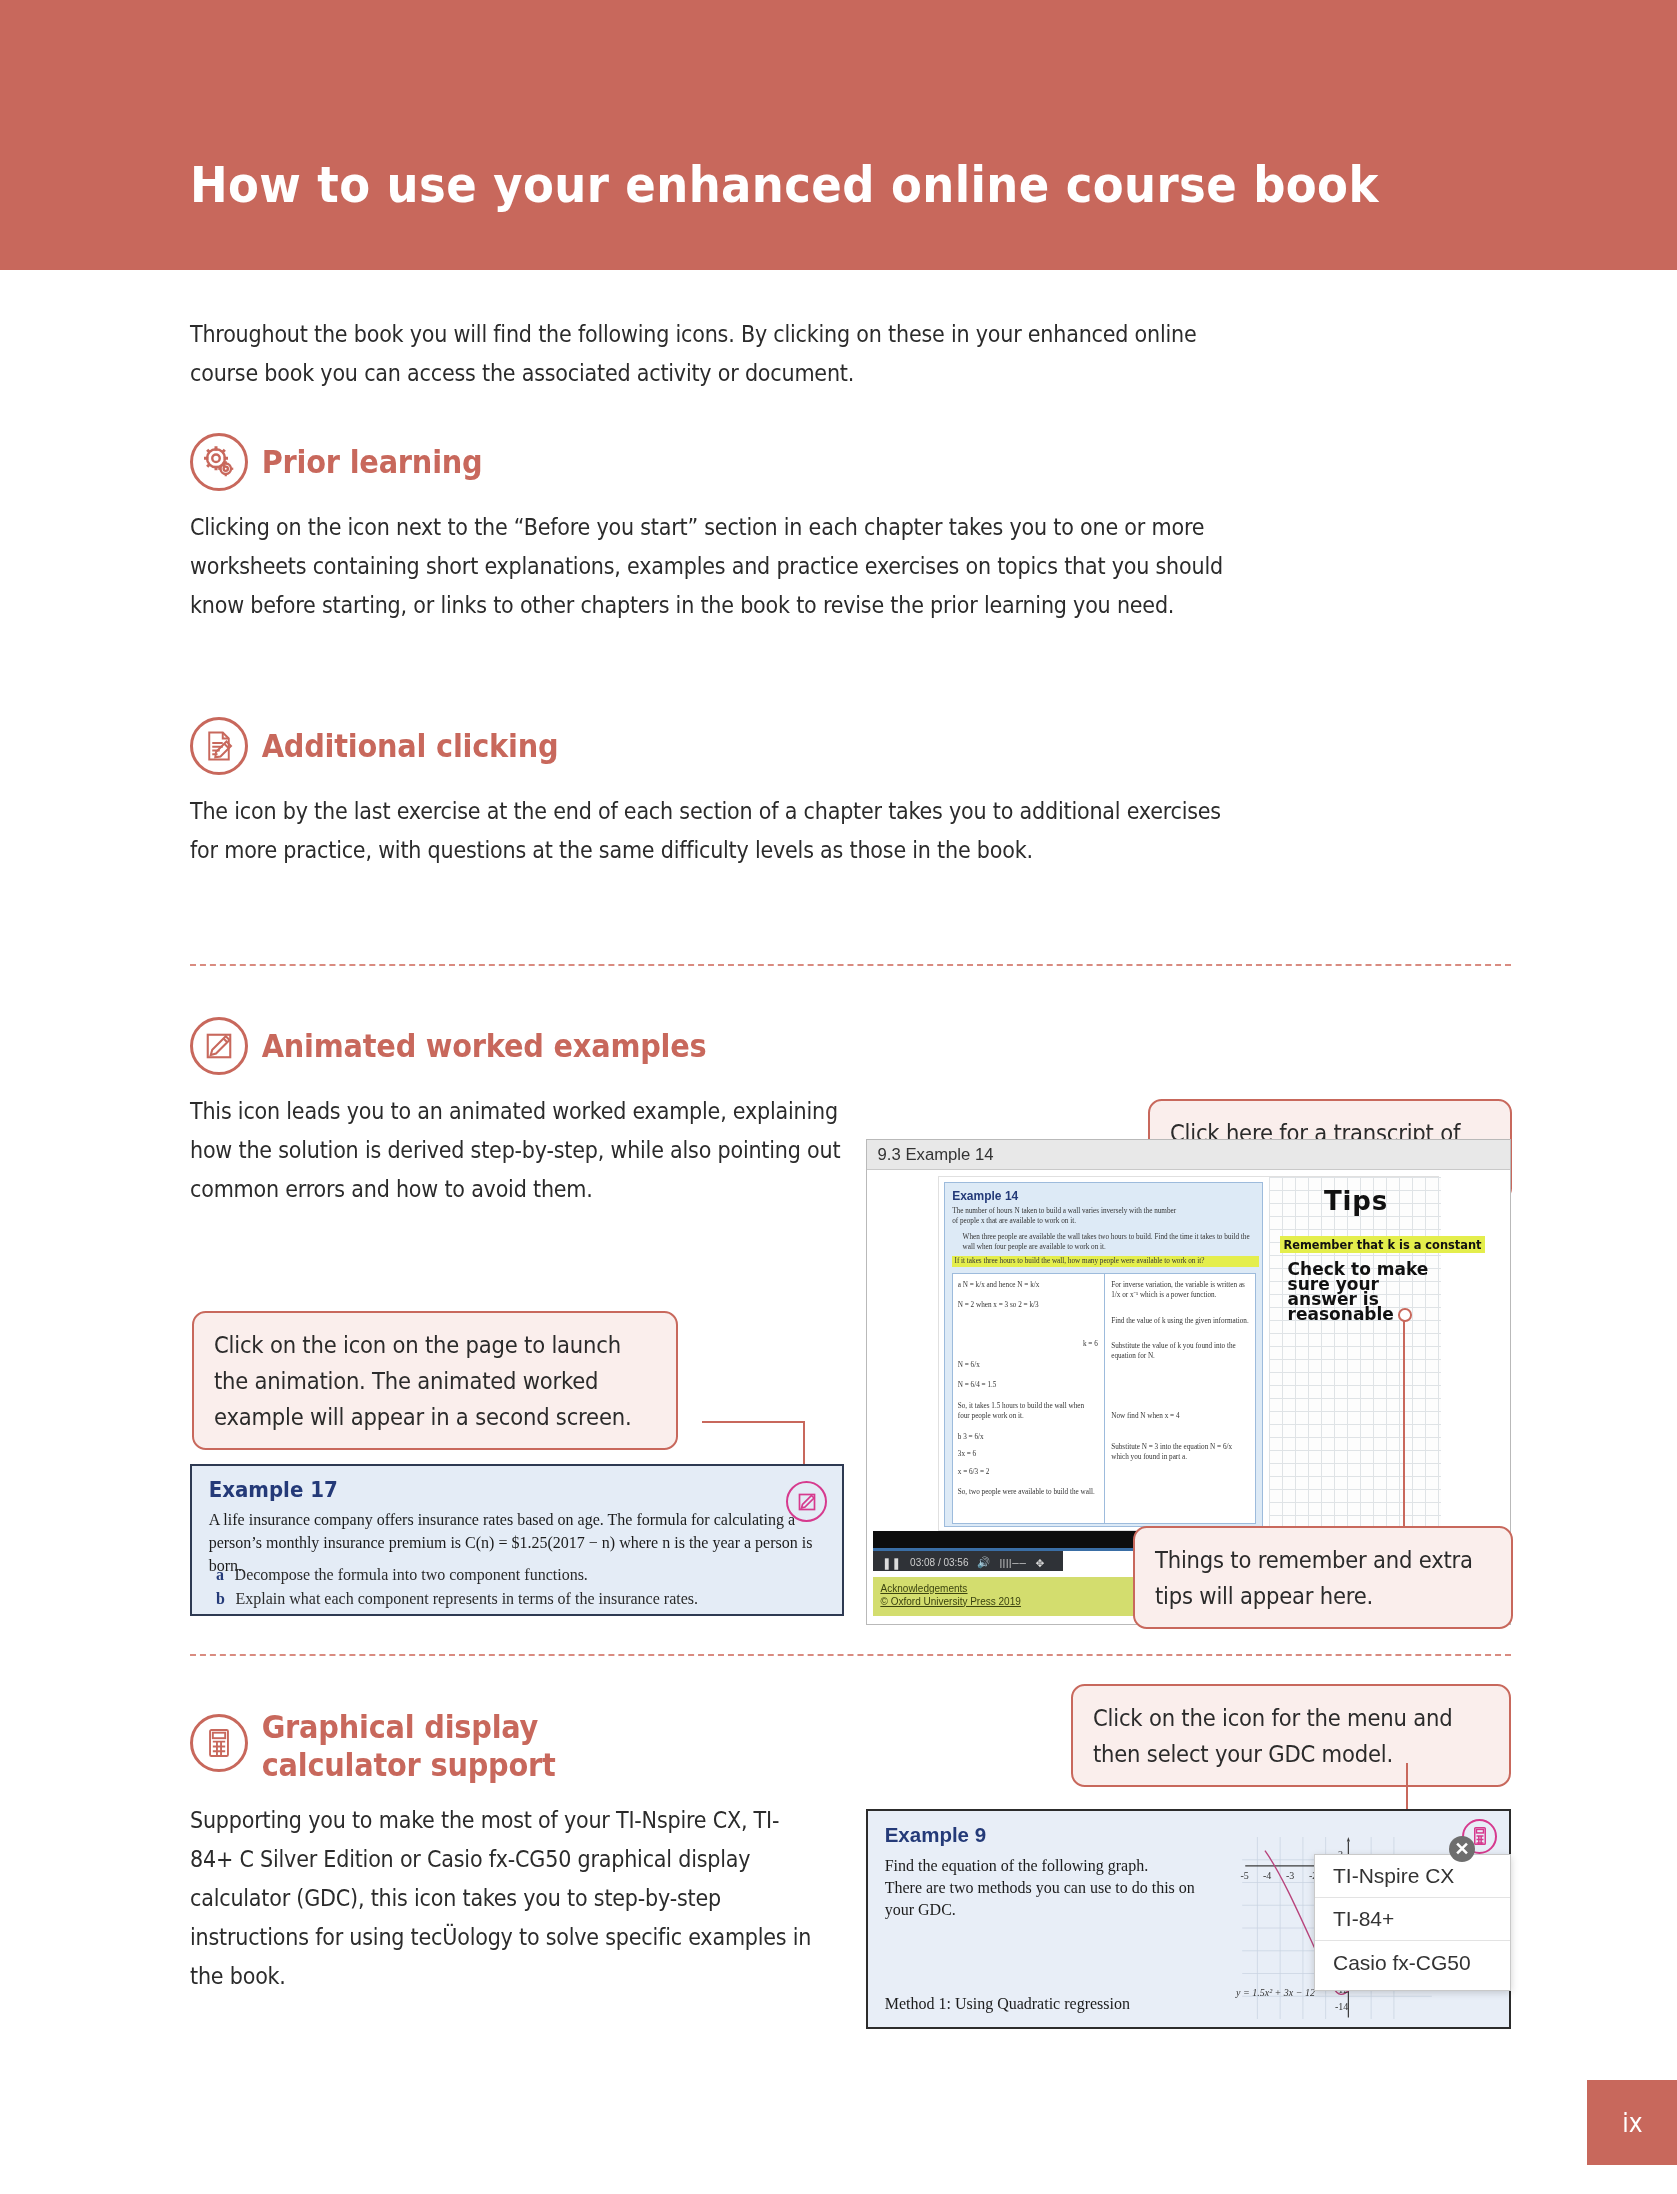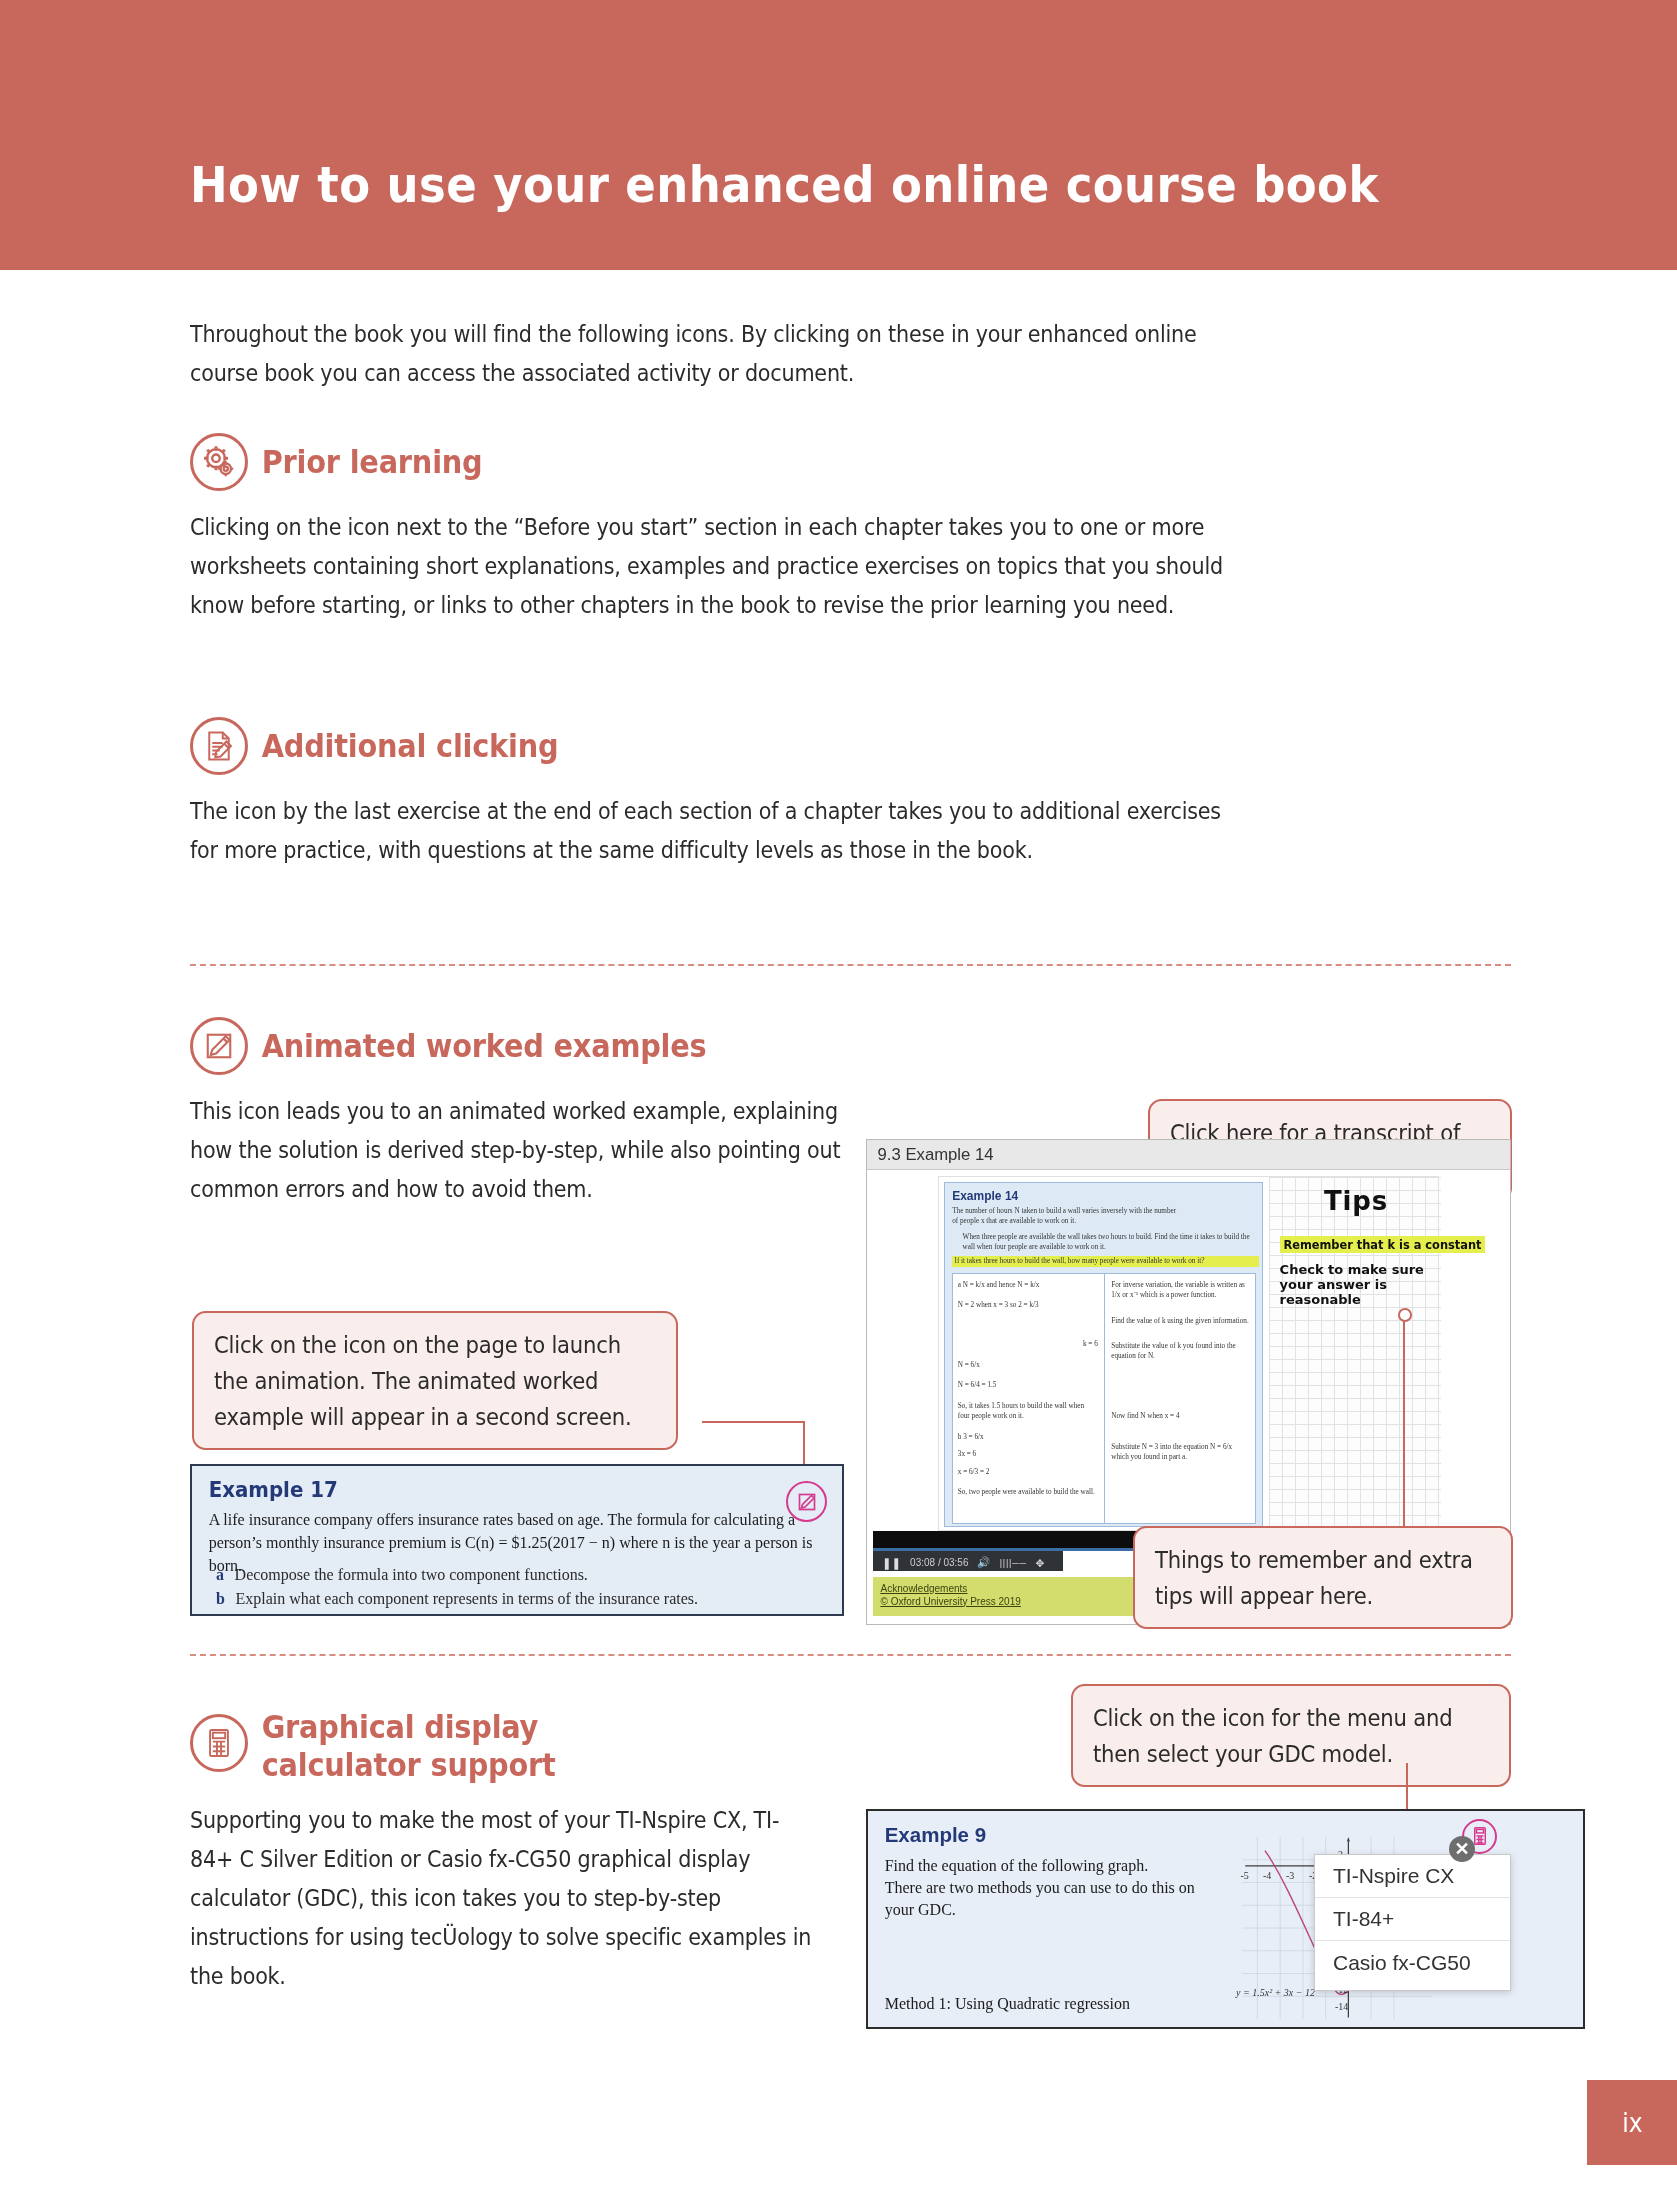--- a/index.html
+++ b/index.html
@@ -100,21 +100,21 @@
     position:absolute;font-family:"DejaVu Sans",sans-serif;font-weight:bold;
     font-size:26px;color:#111;letter-spacing:0.8px;
   }
   .hl{
     position:absolute;background:#e4ee4c;font-size:11.4px;
     font-family:"DejaVu Sans",sans-serif;font-weight:bold;color:#111;
     padding:1.5px 3.8px;white-space:nowrap;
   }
   .hand{
     position:absolute;font-family:"DejaVu Sans",sans-serif;font-weight:bold;
-    font-size:13px;color:#111;line-height:15px;
+    font-size:17px;color:#111;line-height:15px;margin-left:8px;
   }
   .ex14-title{font-family:"Liberation Sans",sans-serif;font-weight:bold;font-size:12px;color:#243a78;}
   .tiny{font-family:"Liberation Serif",serif;font-size:7.2px;line-height:10px;color:#333;}
   .tiny-hl{background:#e4ee4c;}
   .ctrlbar{position:absolute;background:#2f3237;display:flex;align-items:center;gap:9px;padding:0 9px;}
   .ctrl-time{font-family:"Liberation Sans",sans-serif;font-size:10px;color:#cfcfcf;}
   .ack{
     position:absolute;background:#d3dd6e;
     font-family:"Liberation Sans",sans-serif;font-size:10px;line-height:13px;
     color:#3c4410;padding:4.6px 7.6px;text-decoration:underline;
@@ -338,21 +338,21 @@
       <div class="sec-head">Graphical display</div>
       <div class="sec-head">calculator support</div>
     </div>
   </div>
   <div class="sec-body body-text" style="margin-top:16.7px;width:630px;">Supporting you to make the most of your TI-Nspire CX, TI-84+ C Silver Edition or Casio fx-CG50 graphical display calculator (GDC), this icon takes you to step-by-step instructions for using tecÜology to solve specific examples in the book.</div>
 </div>
 
 <div class="callout" style="left:1071px;top:1684px;width:440px;">Click on the icon for the menu and then select your GDC model.</div>
 <div class="leader" style="left:1406px;top:1763px;width:2.3px;height:47px;"></div>
 
-<div class="gdc-panel" style="left:866px;top:1809px;width:719px;height:220px;">
+<div class="gdc-panel" style="left:866px;top:1809px;width:645px;height:220px;">
   <div class="gdc-title" style="position:absolute;left:16.7px;top:12px;">Example 9</div>
   <div class="gdc-para" style="position:absolute;left:16.7px;top:44px;">Find the equation of the following graph.</div>
   <div class="gdc-para" style="position:absolute;left:16.7px;top:66px;">There are two methods you can use to do this on</div>
   <div class="gdc-para" style="position:absolute;left:16.7px;top:88px;">your GDC.</div>
   <div class="gdc-method" style="position:absolute;left:16.7px;bottom:13.7px;">
     <span>Method 1: Using Quadratic regression</span>
   </div>
 
   <div style="position:absolute;left:374px;top:26px;width:190px;height:182px;">
     <svg width="190" height="182" viewBox="0 0 250 240">

